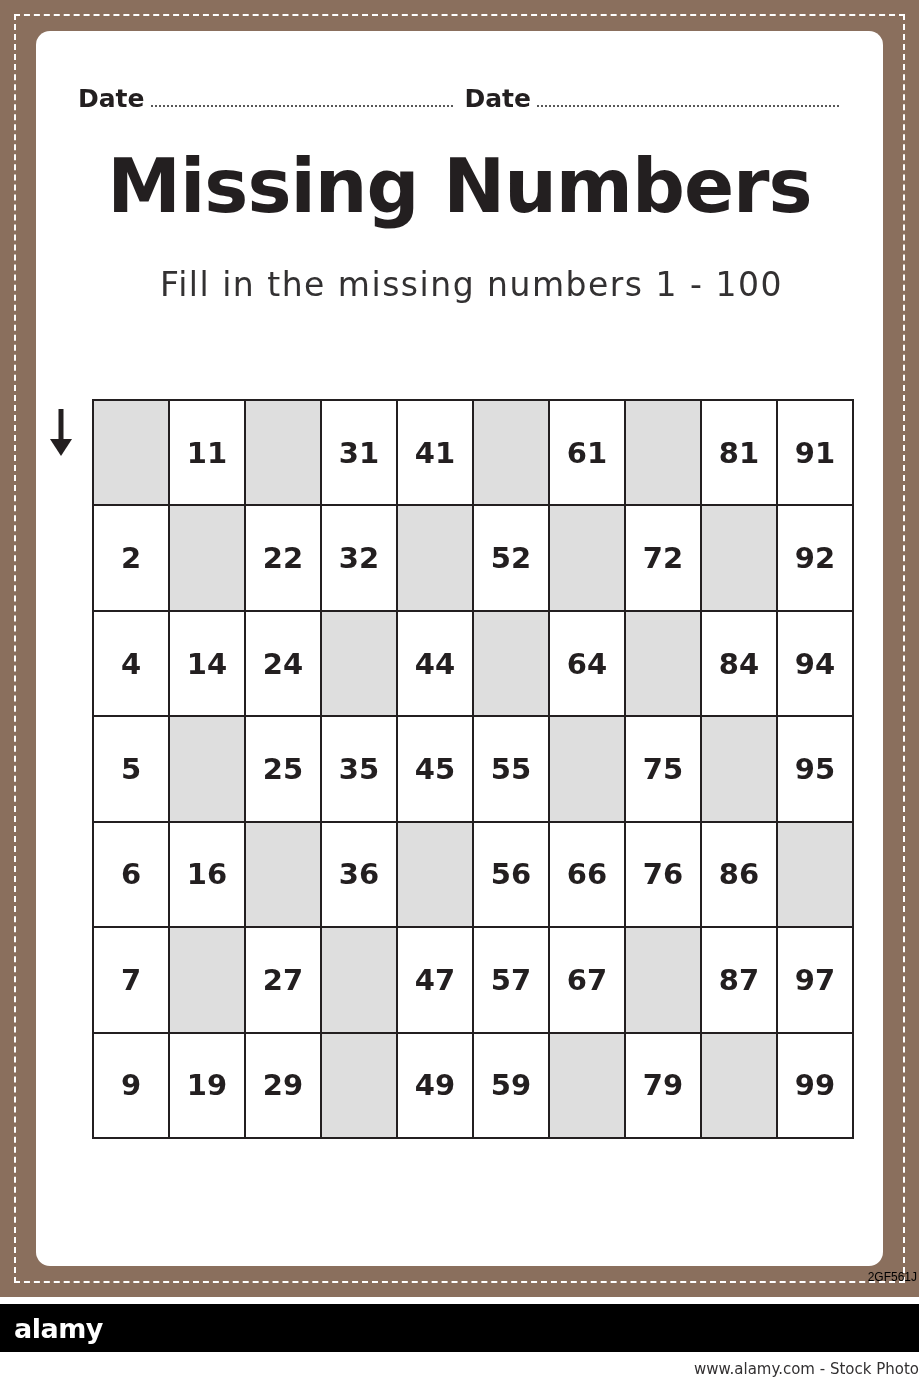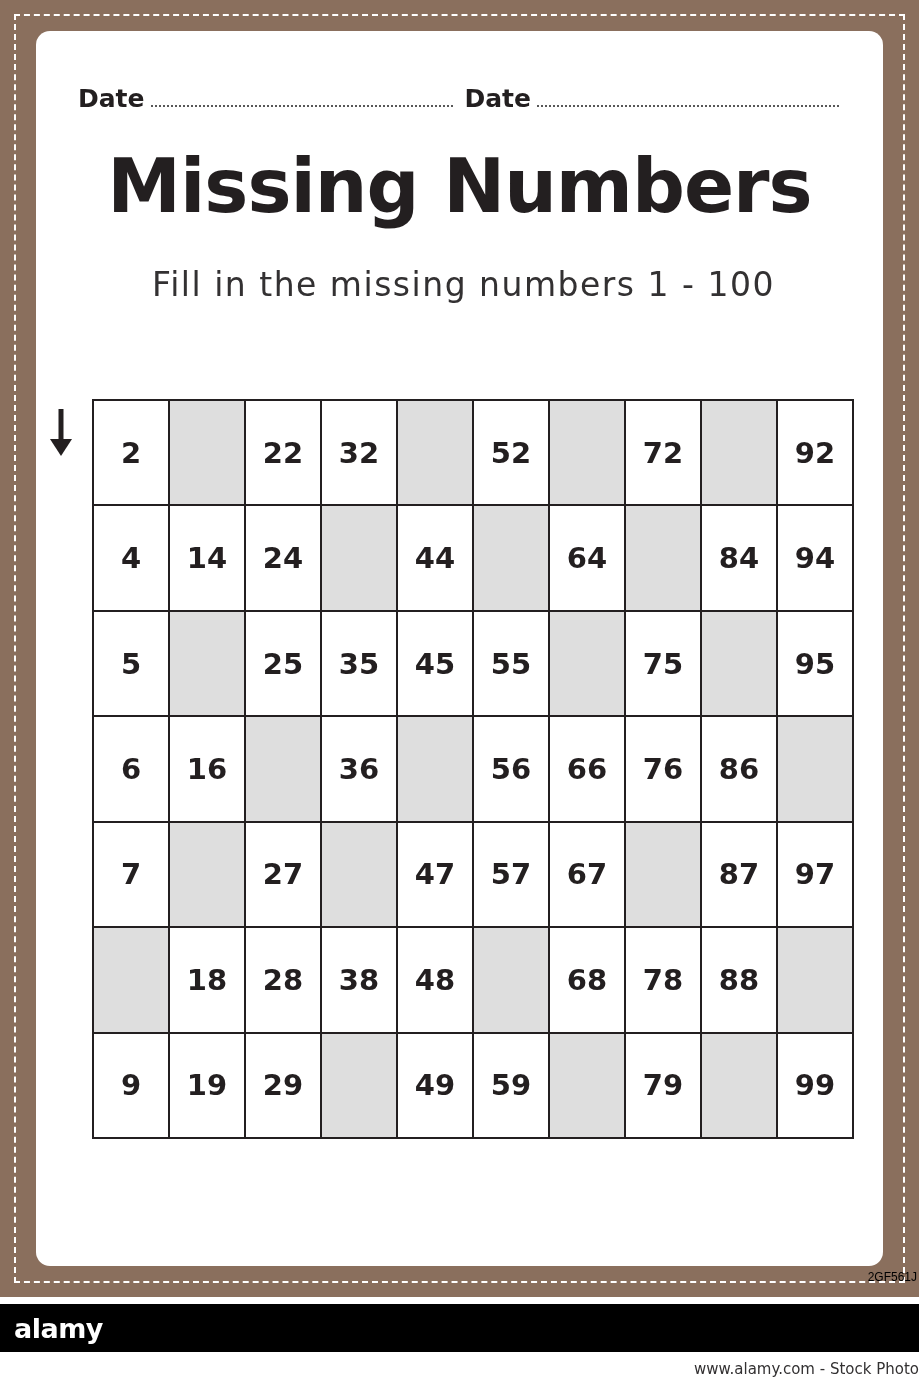--- a/index.html
+++ b/index.html
@@ -81,21 +81,21 @@
     text-align: center;
     font-family: "DejaVu Sans", sans-serif;
     font-weight: bold;
     font-size: 74px;
     letter-spacing: -1px;
     color: #231f20;
     line-height: 1;
   }
   #subtitle {
     position: absolute;
-    left: 4px;
+    left: 12px;
     top: 237px;
     width: 847px;
     text-align: center;
     font-family: "DejaVu Sans", sans-serif;
     font-size: 33px;
     color: #333132;
     letter-spacing: 1.5px;
     line-height: 1;
   }
 
@@ -207,20 +207,32 @@
       <svg viewBox="0 0 34 50" width="34" height="50" aria-hidden="true">
         <line x1="17" y1="2" x2="17" y2="36" stroke="#231f20" stroke-width="5"></line>
         <polygon points="17,49 6,32 28,32" fill="#231f20"></polygon>
       </svg>
     </div>
 
     <div id="grid-wrap">
       <table class="hundred">
         <tbody id="grid-body">
             <tr>
+              <td class="blank"></td>
+              <td>11</td>
+              <td class="blank"></td>
+              <td>31</td>
+              <td>41</td>
+              <td class="blank"></td>
+              <td>61</td>
+              <td class="blank"></td>
+              <td>81</td>
+              <td>91</td>
+            </tr>
+            <tr>
               <td>2</td>
               <td class="blank"></td>
               <td>22</td>
               <td>32</td>
               <td class="blank"></td>
               <td>52</td>
               <td class="blank"></td>
               <td>72</td>
               <td class="blank"></td>
               <td>92</td>
@@ -265,32 +277,20 @@
               <td>7</td>
               <td class="blank"></td>
               <td>27</td>
               <td class="blank"></td>
               <td>47</td>
               <td>57</td>
               <td>67</td>
               <td class="blank"></td>
               <td>87</td>
               <td>97</td>
-            </tr>
-            <tr>
-              <td class="blank"></td>
-              <td>18</td>
-              <td>28</td>
-              <td>38</td>
-              <td>48</td>
-              <td class="blank"></td>
-              <td>68</td>
-              <td>78</td>
-              <td>88</td>
-              <td class="blank"></td>
             </tr>
             <tr>
               <td>9</td>
               <td>19</td>
               <td>29</td>
               <td class="blank"></td>
               <td>49</td>
               <td>59</td>
               <td class="blank"></td>
               <td>79</td>

